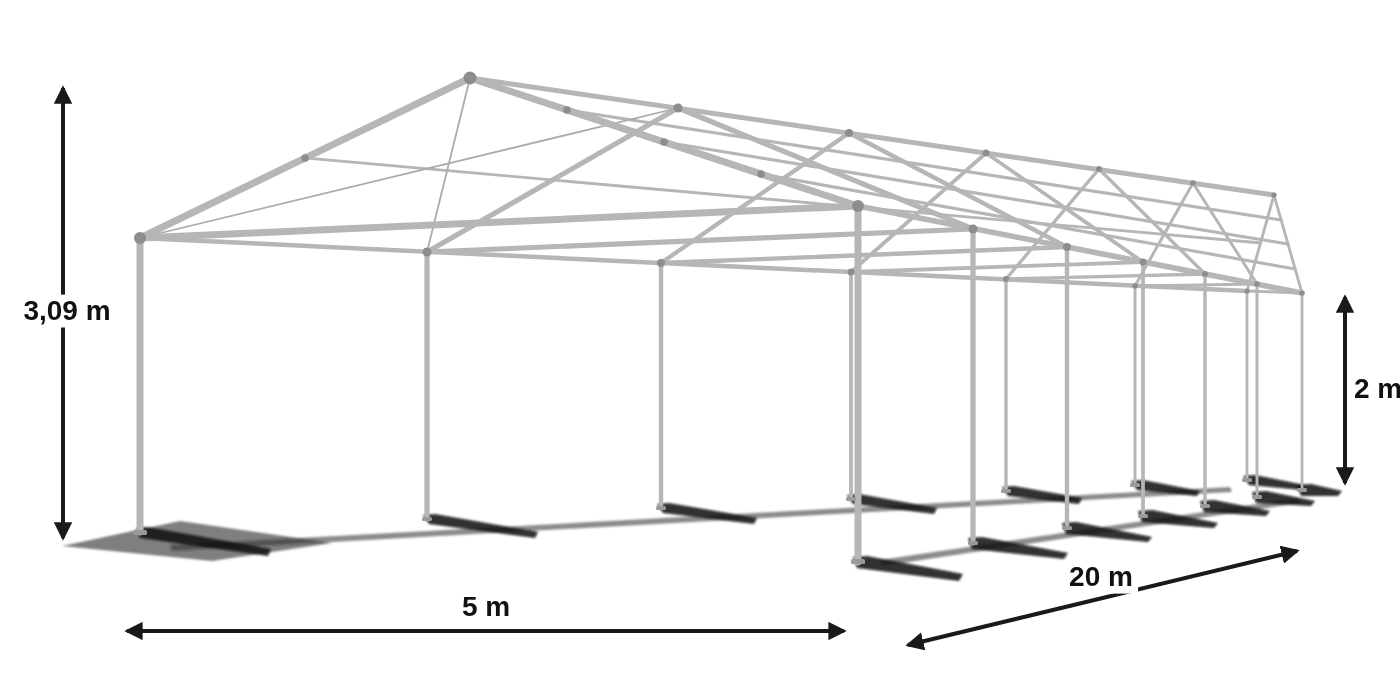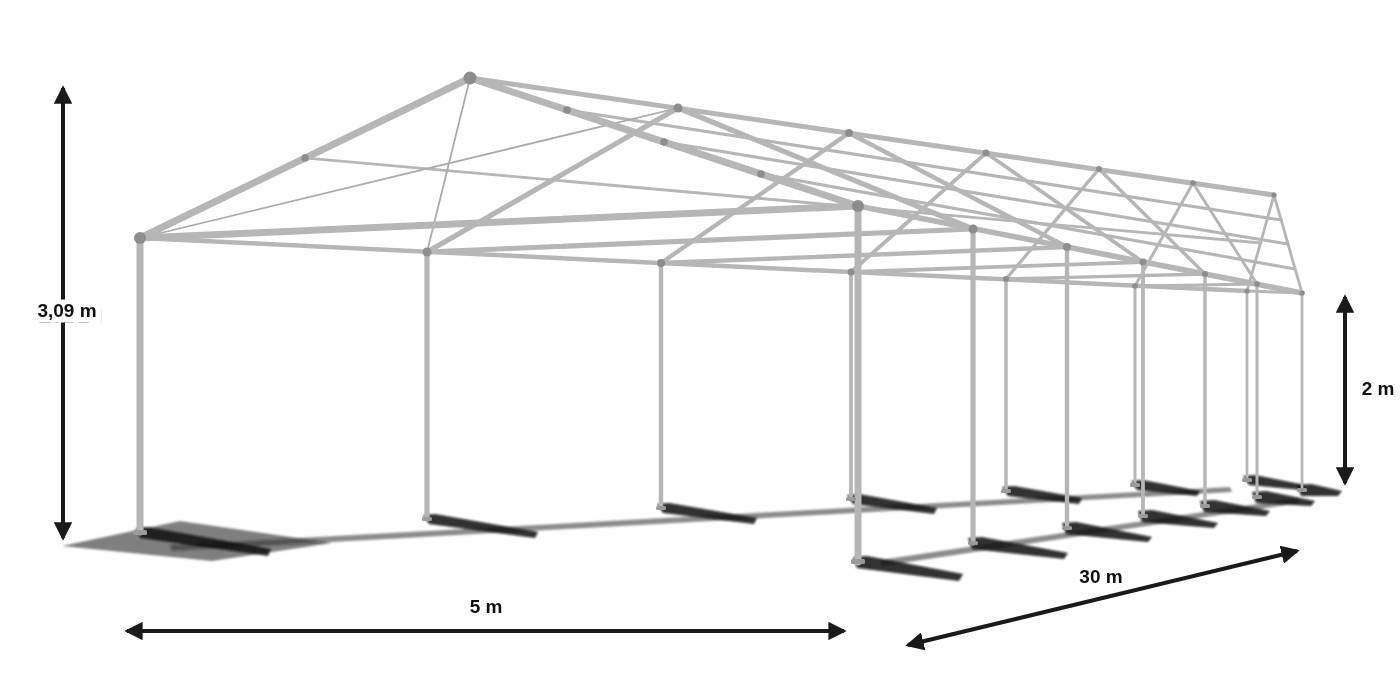--- a/index.html
+++ b/index.html
@@ -14,21 +14,21 @@
   .stage svg{position:absolute;left:0;top:0;}
   .tube{stroke:var(--frame);fill:none;stroke-linecap:round;}
   .brace{stroke:var(--brace);fill:none;stroke-linecap:round;}
   .joint{fill:var(--frame-joint);}
   .foot{fill:var(--frame-dark);}
   .shadow{fill:var(--shadow);}
   .dim{stroke:var(--dimension);stroke-width:4;fill:none;}
   .dim-head{fill:var(--dimension);}
   .dim-label{
     position:absolute;transform:translate(-50%,-50%);
-    font-weight:700;font-size:19px;color:var(--dimension-text);
+    font-weight:700;font-size:28px;color:var(--dimension-text);
     background:var(--background);padding:1px 5px;white-space:nowrap;line-height:1.1;
   }
 </style>
 </head>
 <body>
 
 <div class="stage">
   <svg width="1400" height="700" viewBox="0 0 1400 700">
     <defs>
       <marker id="ah" viewBox="0 0 10 10" refX="8.5" refY="5" markerWidth="4.6" markerHeight="4.6" orient="auto-start-reverse">
@@ -182,14 +182,14 @@
       <line class="dim" x1="63" y1="88" x2="63" y2="538" marker-start="url(#ah)" marker-end="url(#ah)"></line>
       <line class="dim" x1="1345" y1="297" x2="1345" y2="483" marker-start="url(#ah)" marker-end="url(#ah)"></line>
       <line class="dim" x1="127" y1="631" x2="844" y2="631" marker-start="url(#ah)" marker-end="url(#ah)"></line>
       <line class="dim" x1="908" y1="645" x2="1297" y2="551" marker-start="url(#ah)" marker-end="url(#ah)"></line>
     </g>
   </svg>
 
   <div class="dim-label" style="left:67px;top:311px">3,09 m</div>
   <div class="dim-label" style="left:1378px;top:389px">2 m</div>
   <div class="dim-label" style="left:486px;top:607px">5 m</div>
-  <div class="dim-label" style="left:1101px;top:577px">30 m</div>
+  <div class="dim-label" style="left:1101px;top:577px">20 m</div>
 </div>
 
 </body></html>

